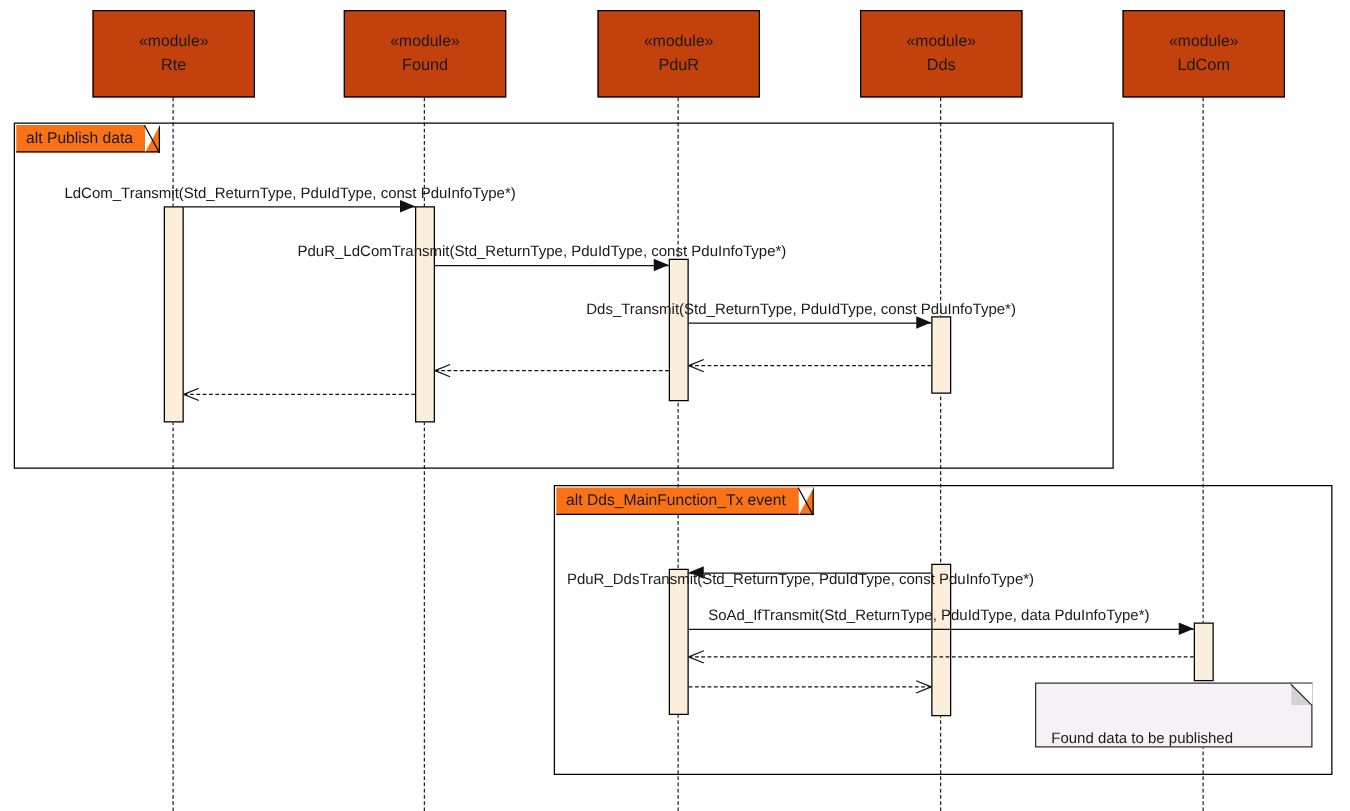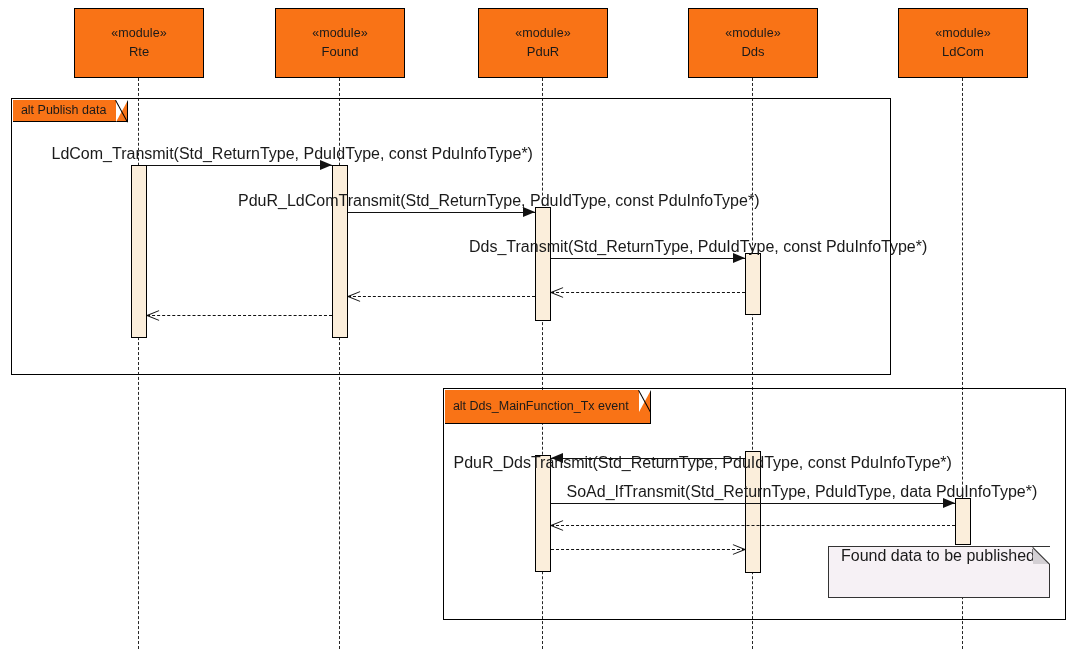--- a/index.html
+++ b/index.html
@@ -1,20 +1,20 @@
 <!DOCTYPE html>
 <html><head>
 <meta charset="utf-8">
 <style>
   html,body{margin:0;padding:0;background:#ffffff;}
   #stage{position:relative;width:1080px;height:649px;background:#ffffff;
          font-family:"Liberation Sans", sans-serif;overflow:hidden;}
 
   
-  .lifebox{position:absolute;box-sizing:border-box;background:#f97316;
+  .lifebox{position:absolute;box-sizing:border-box;background:#c2410c;
            border:1.6px solid #000;display:flex;flex-direction:column;
            align-items:center;justify-content:center;}
   .lifebox .stereo{font-size:12.5px;color:#1a1a1a;line-height:16px;letter-spacing:.1px;}
   .lifebox .mname{font-size:13px;color:#1a1a1a;line-height:18px;margin-top:2px;}
 
   
   .lifeline{position:absolute;width:0;border-left:1.4px dashed #262626;}
 
   
   .act{position:absolute;box-sizing:border-box;background:#fbeedb;border:1.4px solid #000;}
@@ -22,21 +22,21 @@
   
   .frag{position:absolute;box-sizing:border-box;border:1.9px solid #000;background:transparent;}
   .fraglabel{position:absolute;box-sizing:border-box;background:#f97316;
              border:1.4px solid #000;border-top:none;border-left:none;
              font-size:12.5px;color:#1a1a1a;display:flex;align-items:center;
              padding-left:8px;padding-right:20px;}
 
   
   .msgline{position:absolute;height:0;border-top:1.5px solid #111;}
   .msgline.ret{border-top:1.6px dashed #111;}
-  .msglabel{position:absolute;font-size:16px;color:#1a1a1a;white-space:nowrap;line-height:14px;}
+  .msglabel{position:absolute;font-size:12px;color:#1a1a1a;white-space:nowrap;line-height:14px;}
 
   .arrowR{position:absolute;width:0;height:0;
           border-top:5.5px solid transparent;border-bottom:5.5px solid transparent;
           border-left:12px solid #111;}
   .arrowL{position:absolute;width:0;height:0;
           border-top:5.5px solid transparent;border-bottom:5.5px solid transparent;
           border-right:12px solid #111;}
   
   .openL{position:absolute;width:13px;height:13px;}
   .openL:before,.openL:after{content:"";position:absolute;left:0;top:6px;
@@ -44,42 +44,42 @@
   .openL:before{transform:rotate(-22deg);}
   .openL:after{transform:rotate(22deg);}
   .openR{position:absolute;width:13px;height:13px;}
   .openR:before,.openR:after{content:"";position:absolute;right:0;top:6px;
         width:13px;height:0;border-top:1.6px solid #111;transform-origin:100% 50%;}
   .openR:before{transform:rotate(22deg);}
   .openR:after{transform:rotate(-22deg);}
 
   
   .note{position:absolute;box-sizing:border-box;background:#f6f1f5;
-        border:1.5px solid #333;font-size:16px;color:#1a1a1a;
-        display:flex;align-items:flex-start;padding-left:12px;}
+        border:1.5px solid #333;font-size:12px;color:#1a1a1a;
+        display:flex;align-items:flex-end;padding-left:12px;}
   .notefold{position:absolute;width:0;height:0;
         border-left:17px solid #d4d0d4;border-top:17px solid #ffffff;}
   .notefold-edge{position:absolute;height:0;border-top:1.5px solid #333;
         transform-origin:0 0;}
 </style>
 </head>
 <body>
 
 <div id="stage">
     <div class="lifeline" style="left: 138.3px; top: 78px; height: 571px;"></div>
     <div class="lifeline" style="left: 339.3px; top: 78px; height: 571px;"></div>
     <div class="lifeline" style="left: 542.3px; top: 78px; height: 571px;"></div>
     <div class="lifeline" style="left: 752.3px; top: 78px; height: 571px;"></div>
     <div class="lifeline" style="left: 962.3px; top: 78px; height: 571px;"></div>
     <div class="frag" style="left: 11px; top: 98px; width: 880px; height: 277px;"></div>
     <div class="fraglabel" style="left: 12.9px; top: 99.9px; width: 115px; height: 22px;">alt Publish data</div>
     <div style="position: absolute; width: 0px; height: 0px; border-left: 12px solid rgb(255, 255, 255); border-bottom: 22px solid transparent; left: 115.9px; top: 99.9px;"></div>
     <div style="position: absolute; height: 0px; border-top: 1.4px solid rgb(0, 0, 0); transform-origin: 0px 0px; width: 25.0599px; left: 115.9px; top: 99.9px; transform: rotate(61.3895deg);"></div>
     <div class="frag" style="left: 443px; top: 388px; width: 623px; height: 232px;"></div>
-    <div class="fraglabel" style="left: 444.9px; top: 389.9px; width: 206px; height: 34px;">alt Dds_MainFunction_Tx event</div>
+    <div class="fraglabel" style="left: 444.9px; top: 389.9px; width: 206px; height: 22px;">alt Dds_MainFunction_Tx event</div>
     <div style="position: absolute; width: 0px; height: 0px; border-left: 12px solid rgb(255, 255, 255); border-bottom: 22px solid transparent; left: 638.9px; top: 389.9px;"></div>
     <div style="position: absolute; height: 0px; border-top: 1.4px solid rgb(0, 0, 0); transform-origin: 0px 0px; width: 25.0599px; left: 638.9px; top: 389.9px; transform: rotate(61.3895deg);"></div>
     <div class="act" style="left: 131px; top: 165px; width: 16px; height: 173px;"></div>
     <div class="act" style="left: 332px; top: 165px; width: 16px; height: 173px;"></div>
     <div class="act" style="left: 535px; top: 207px; width: 16px; height: 114px;"></div>
     <div class="act" style="left: 745px; top: 253px; width: 16px; height: 62px;"></div>
     <div class="act" style="left: 535px; top: 455px; width: 16px; height: 117px;"></div>
     <div class="act" style="left: 745px; top: 451px; width: 16px; height: 122px;"></div>
     <div class="act" style="left: 955px; top: 498px; width: 16px; height: 47px;"></div>
     <div class="msgline" style="left: 147px; top: 165px; width: 185px;"></div>

